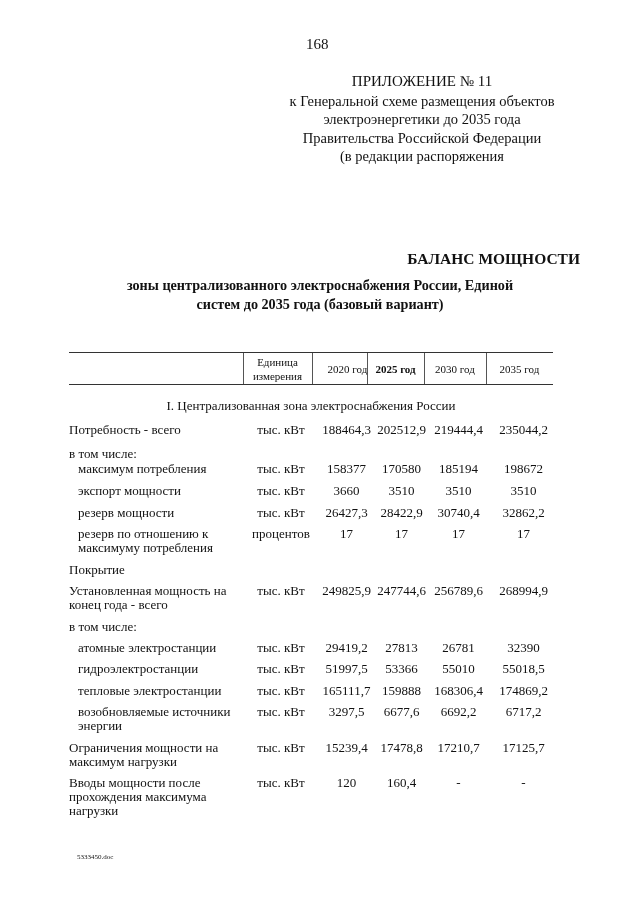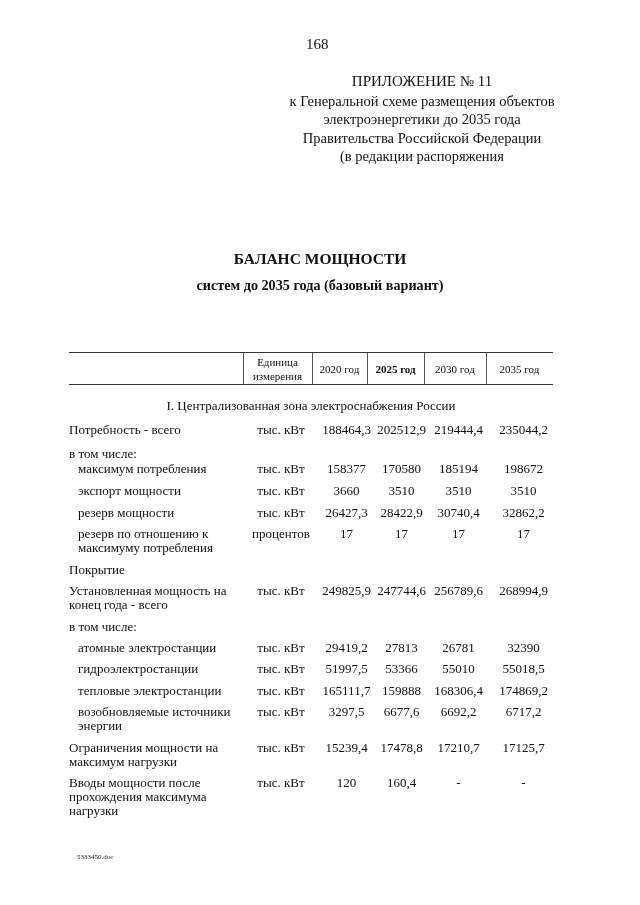--- a/index.html
+++ b/index.html
@@ -4,21 +4,21 @@
 <style>
   html, body { margin: 0; padding: 0; background: #ffffff; }
   body {
     width: 640px; height: 905px; position: relative; overflow: hidden;
     font-family: "Liberation Serif", "DejaVu Serif", serif; color: #111;
   }
   .page-num { position: absolute; left: 306px; top: 36px; font-size: 15px; }
   .appendix { position: absolute; left: 262px; top: 72px; width: 320px; text-align: center; font-size: 14.5px; line-height: 18.5px; }
   .appendix .ttl { font-size: 15px; margin-bottom: 1px; }
   .doc-title { position: absolute; left: 60px; top: 250px; width: 520px; text-align: center; font-weight: bold; }
-  .doc-title .main { font-size: 15.5px; margin-bottom: 8px; }
+  .doc-title .main { font-size: 15.5px; margin-bottom: 8px; text-align: right; }
   .doc-title .sub { font-size: 14.2px; line-height: 19px; }
   .tbl-head { position: absolute; left: 69px; top: 352px; width: 484px; height: 31px; border-top: 1px solid #333; border-bottom: 1px solid #333; }
   .hcell { position: absolute; top: 0; height: 31px; display: flex; align-items: center; justify-content: center; font-size: 11px; text-align: center; line-height: 14px; }
   .vline { position: absolute; top: 0; width: 1px; height: 31px; background: #555; }
   .section { position: absolute; left: 69px; top: 398px; width: 484px; text-align: center; font-size: 13px; }
   .row { position: absolute; left: 69px; width: 484px; font-size: 13px; line-height: 14px; }
   .row .lbl { position: absolute; left: 0; width: 175px; }
   .row .lbl.ind { left: 9px; width: 166px; }
   .row .unit { position: absolute; left: 181px; width: 62px; text-align: center; }
   .row .v { position: absolute; text-align: center; }
@@ -36,28 +36,29 @@
 <div class="appendix">
   <div class="ttl">ПРИЛОЖЕНИЕ № 11</div>
   <div>к Генеральной схеме размещения объектов</div>
   <div>электроэнергетики до 2035 года</div>
   <div>Правительства Российской Федерации</div>
   <div>(в редакции распоряжения</div>
 </div>
 
 <div class="doc-title">
   <div class="main">БАЛАНС МОЩНОСТИ</div>
+  <div class="sub">зоны централизованного электроснабжения России, Единой</div>
   <div class="sub">систем до 2035 года (базовый вариант)</div>
 </div>
 
 <div class="tbl-head">
   <div class="hcell" style="left:174px;width:69px;">Единица измерения</div>
   <div class="vline" style="left:174px;"></div>
   <div class="vline" style="left:243px;"></div>
-  <div class="hcell" style="left:243px;width:55px;">2020 год</div>
+  <div class="hcell" style="left:251px;width:55px;">2020 год</div>
   <div class="vline" style="left:298px;"></div>
   <div class="hcell" style="left:298px;width:57px;font-weight:bold;">2025 год</div>
   <div class="vline" style="left:355px;"></div>
   <div class="hcell" style="left:355px;width:62px;">2030 год</div>
   <div class="vline" style="left:417px;"></div>
   <div class="hcell" style="left:417px;width:67px;">2035 год</div>
 </div>
 
 <div class="section">I. Централизованная зона электроснабжения России</div>
 

